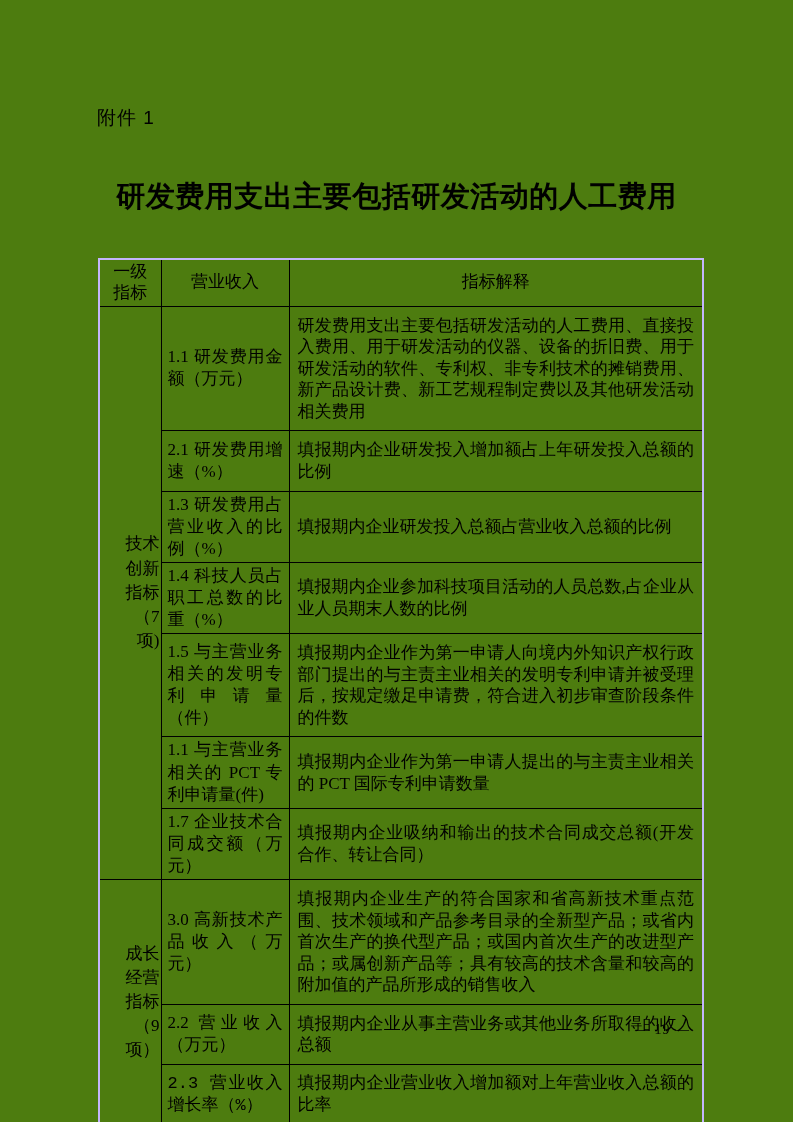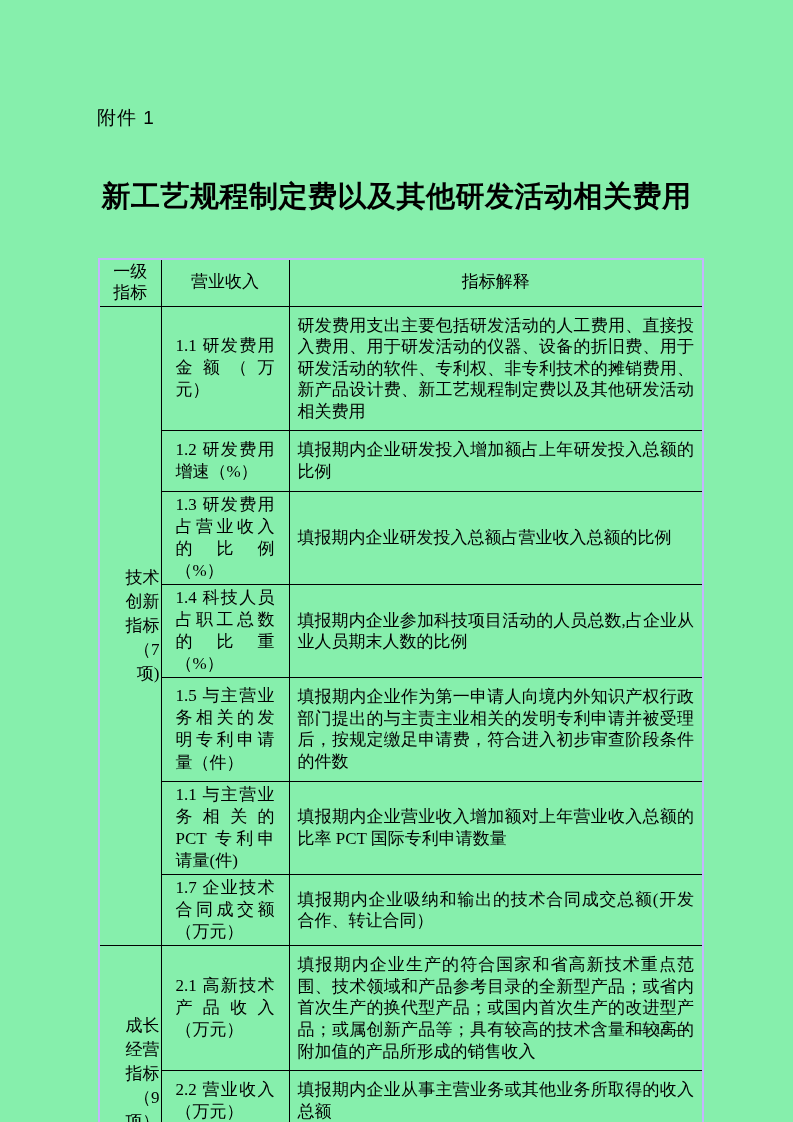--- a/index.html
+++ b/index.html
@@ -1,20 +1,20 @@
 <!DOCTYPE html>
 <html lang="zh"><head>
 <meta charset="utf-8">
 <style>
   html,body { margin:0; padding:0; background:#888; }
   .page {
     position:relative;
     width:793px; height:1122px;
     margin:0 auto;
-    background:#86efac;
+    background:#4d7c0f;
     font-family:"Liberation Serif","DejaVu Serif",serif;
     color:#000;
     overflow:hidden;
   }
   .attachment-label {
     position:absolute;
     left:97px; top:105px;
     font-size:19px;
     font-family:"Liberation Sans","DejaVu Sans",sans-serif;
     letter-spacing:1px;
@@ -56,21 +56,21 @@
     vertical-align:middle;
     white-space:pre-line;
     line-height:1.42;
     padding:2px 1px;
   }
   td.lvl2 {
     vertical-align:middle;
     text-align:justify;
     text-justify:inter-character;
     line-height:1.3;
-    padding:2px 14px;
+    padding:2px 6px;
   }
   td.expl {
     vertical-align:middle;
     text-align:justify;
     text-justify:inter-character;
     line-height:1.27;
     padding:8px 8px;
   }
   tr.h47  { height:47px; }
   tr.h108 { height:108px; }
@@ -89,21 +89,21 @@
     letter-spacing:1px;
   }
 </style>
 </head>
 <body>
 
 <div class="page">
 
   <div class="attachment-label">附件 1</div>
 
-  <h1 class="doc-title">新工艺规程制定费以及其他研发活动相关费用</h1>
+  <h1 class="doc-title">研发费用支出主要包括研发活动的人工费用</h1>
 
   <table class="indicator-table">
     <colgroup>
       <col style="width:62px">
       <col style="width:128px">
       <col style="width:414px">
     </colgroup>
     <thead>
       <tr class="h47">
         <th>一级
@@ -116,50 +116,50 @@
       <tr class="h108">
         <td class="lvl1" rowspan="7">技术
 创新
 指标
 （7
 项)</td>
         <td class="lvl2">1.1 研发费用金额（万元）</td>
         <td class="expl">研发费用支出主要包括研发活动的人工费用、直接投入费用、用于研发活动的仪器、设备的折旧费、用于研发活动的软件、专利权、非专利技术的摊销费用、新产品设计费、新工艺规程制定费以及其他研发活动相关费用</td>
       </tr>
       <tr class="h47">
-        <td class="lvl2">1.2 研发费用增速（%）</td>
+        <td class="lvl2">2.1 研发费用增速（%）</td>
         <td class="expl">填报期内企业研发投入增加额占上年研发投入总额的比例</td>
       </tr>
       <tr class="h66">
         <td class="lvl2">1.3 研发费用占营业收入的比例（%）</td>
         <td class="expl">填报期内企业研发投入总额占营业收入总额的比例</td>
       </tr>
       <tr class="h67">
         <td class="lvl2">1.4 科技人员占职工总数的比重（%）</td>
         <td class="expl">填报期内企业参加科技项目活动的人员总数,占企业从业人员期末人数的比例</td>
       </tr>
       <tr class="h82">
         <td class="lvl2">1.5 与主营业务相关的发明专利申请量（件）</td>
         <td class="expl">填报期内企业作为第一申请人向境内外知识产权行政部门提出的与主责主业相关的发明专利申请并被受理后，按规定缴足申请费，符合进入初步审查阶段条件的件数</td>
       </tr>
       <tr class="h61">
         <td class="lvl2">1.1 与主营业务相关的 PCT 专利申请量(件)</td>
-        <td class="expl">填报期内企业营业收入增加额对上年营业收入总额的比率 PCT 国际专利申请数量</td>
+        <td class="expl">填报期内企业作为第一申请人提出的与主责主业相关的 PCT 国际专利申请数量</td>
       </tr>
       <tr class="h44">
         <td class="lvl2">1.7 企业技术合同成交额（万元）</td>
         <td class="expl">填报期内企业吸纳和输出的技术合同成交总额(开发合作、转让合同）</td>
       </tr>
       <tr class="h109">
         <td class="lvl1" rowspan="3">成长
 经营
 指标
 （9
 项）</td>
-        <td class="lvl2">2.1 高新技术产品收入（万元）</td>
+        <td class="lvl2">3.0 高新技术产品收入（万元）</td>
         <td class="expl">填报期内企业生产的符合国家和省高新技术重点范围、技术领域和产品参考目录的全新型产品；或省内首次生产的换代型产品；或国内首次生产的改进型产品；或属创新产品等；具有较高的技术含量和较高的附加值的产品所形成的销售收入</td>
       </tr>
       <tr class="h57">
         <td class="lvl2">2.2 营业收入（万元）</td>
         <td class="expl">填报期内企业从事主营业务或其他业务所取得的收入总额</td>
       </tr>
       <tr class="h53">
         <td class="lvl2">2.3 营业收入增长率（%）</td>
         <td class="expl">填报期内企业营业收入增加额对上年营业收入总额的比率</td>
       </tr>

